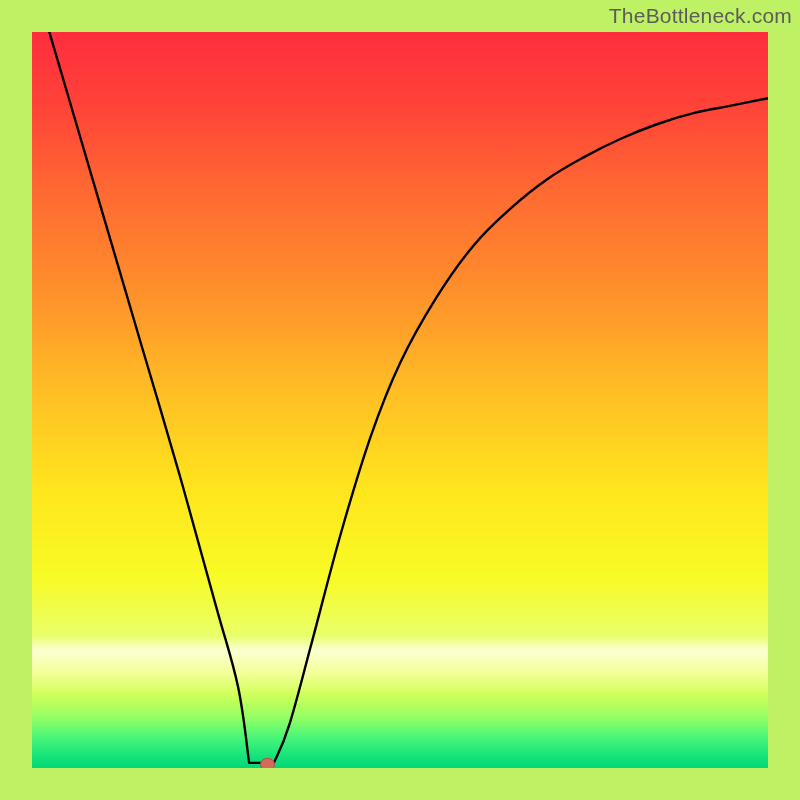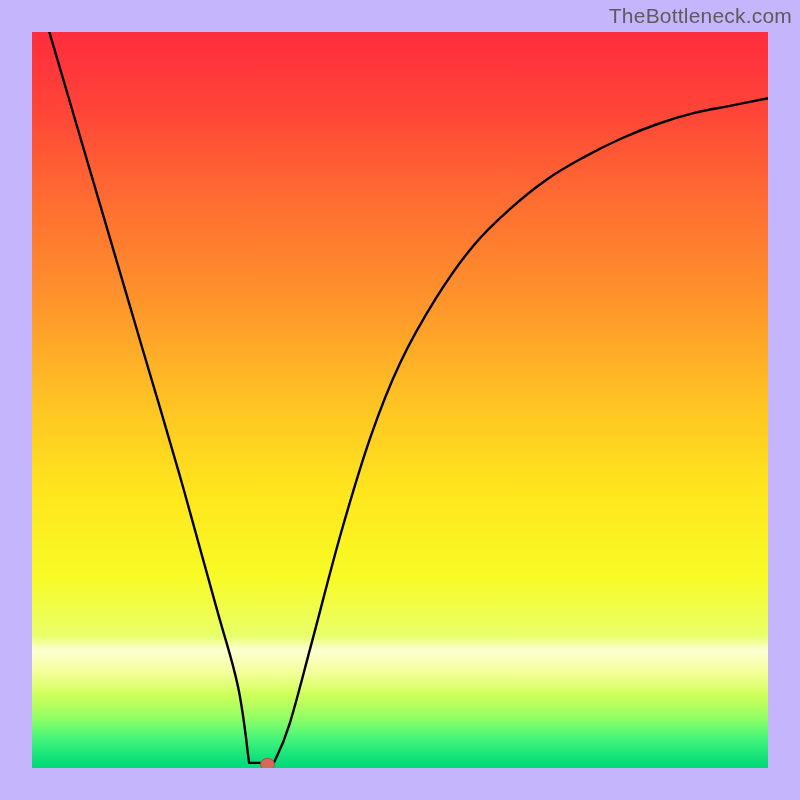--- a/index.html
+++ b/index.html
@@ -8,21 +8,21 @@
     width: 800px;
     height: 800px;
     overflow: hidden;
     background: #000;
     font-family: Arial, Helvetica, sans-serif;
   }
   .frame {
     position: relative;
     width: 800px;
     height: 800px;
-    background: #c4b5fd;
+    background: #bef264;
   }
   .plot {
     position: absolute;
     left: 32px;
     top: 32px;
     width: 736px;
     height: 736px;
     
   }
   .watermark {

